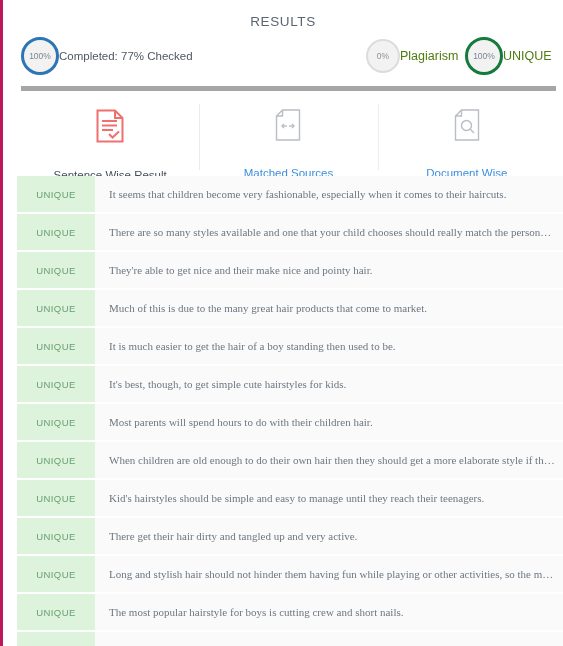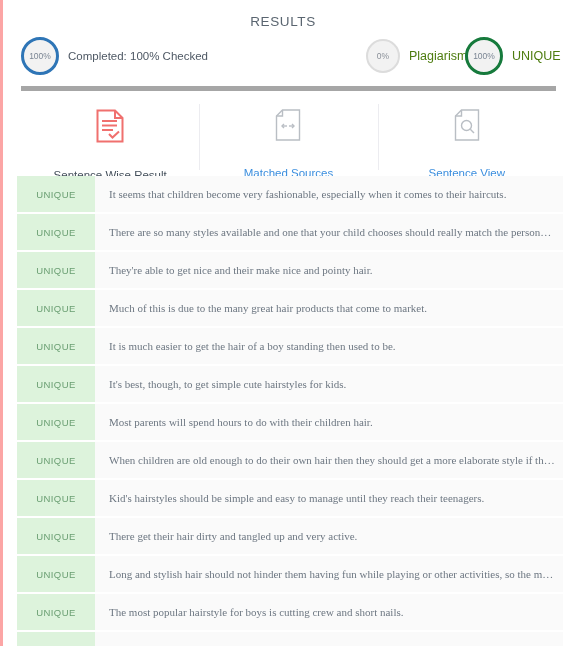--- a/index.html
+++ b/index.html
@@ -16,21 +16,21 @@
     color: #4a5560;
     font-size: 12px;
     -webkit-font-smoothing: antialiased;
   }
 
   .page {
     position: relative;
     width: 563px;
     height: 646px;
     background: #ffffff;
-    border-left: 3px solid #fca5a5;
+    border-left: 3px solid #be185d;
     overflow: hidden;
   }
 
   
   .results-title {
     text-align: center;
     font-size: 13.5px;
     letter-spacing: 0.6px;
     color: #5a6570;
     padding-top: 14px;
@@ -40,21 +40,20 @@
   .meters {
     position: relative;
     height: 48px;
     margin-top: 8px;
   }
 
   .meter {
     position: absolute;
     display: flex;
     align-items: center;
-    gap: 9px;
   }
 
   .meter-left  { left: 18px;  top: 0; }
   .meter-plag  { left: 363px; top: 2px; }
   .meter-uniq  { left: 462px; top: 0; }
 
   .ring {
     width: 38px;
     height: 38px;
     border-radius: 50%;
@@ -179,21 +178,21 @@
 <div class="page">
 
   <div class="results-title">RESULTS</div>
 
   <div class="meters">
 
     <div class="meter meter-left">
       <div class="ring ring-blue">
         <span>100%</span>
       </div>
-      <div class="meter-label">Completed: 100% Checked</div>
+      <div class="meter-label">Completed: 77% Checked</div>
     </div>
 
     <div class="meter meter-plag">
       <div class="ring ring-gray">
         <span>0%</span>
       </div>
       <div class="meter-label meter-label-strong">Plagiarism</div>
     </div>
 
     <div class="meter meter-uniq">
@@ -239,21 +238,21 @@
 
     <div class="tab">
       <div class="tab-icon">
         <svg width="26" height="32" viewBox="0 0 26 32">
           <path d="M7.5 1 H24.5 V31 H1.5 V7 Z" fill="#ffffff" stroke="#b9bec4" stroke-width="1.4"></path>
           <path d="M7.5 1 V7 H1.5" fill="none" stroke="#b9bec4" stroke-width="1.4"></path>
           <circle cx="12.5" cy="16.5" r="5" fill="none" stroke="#b9bec4" stroke-width="1.4"></circle>
           <line x1="16.3" y1="20.3" x2="20" y2="24" stroke="#b9bec4" stroke-width="1.4"></line>
         </svg>
       </div>
-      <div class="tab-label tab-label-link">Sentence View</div>
+      <div class="tab-label tab-label-link">Document Wise</div>
     </div>
 
   </div>
 
   <div class="rows" id="result-rows">
       <div class="row">
         <div class="row-badge">UNIQUE</div>
         <div class="row-text">
           <span>It seems that children become very fashionable, especially when it comes to their haircuts.</span>
         </div>

